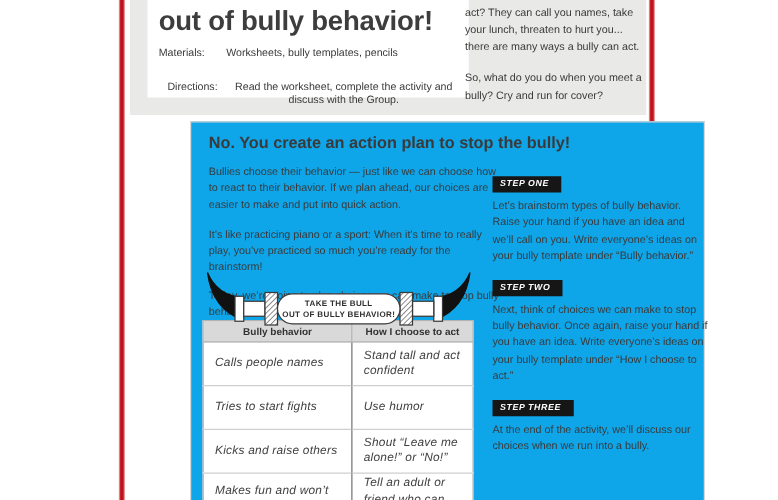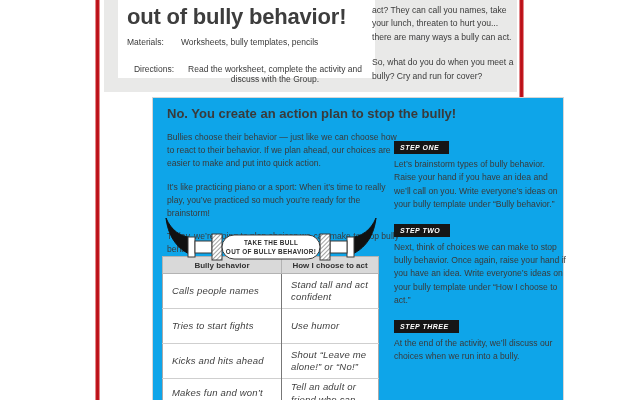--- a/index.html
+++ b/index.html
@@ -114,21 +114,21 @@
         <tbody>
           <tr>
             <td>Calls people names</td>
             <td>Stand tall and act confident</td>
           </tr>
           <tr>
             <td>Tries to start fights</td>
             <td>Use humor</td>
           </tr>
           <tr>
-            <td>Kicks and hits ahead</td>
+            <td>Kicks and raise others</td>
             <td>Shout “Leave me alone!” or “No!”</td>
           </tr>
           <tr>
             <td>Makes fun and won’t stop</td>
             <td>Tell an adult or friend who can help</td>
           </tr>
         </tbody>
       </table>
     </div>
   </div>

